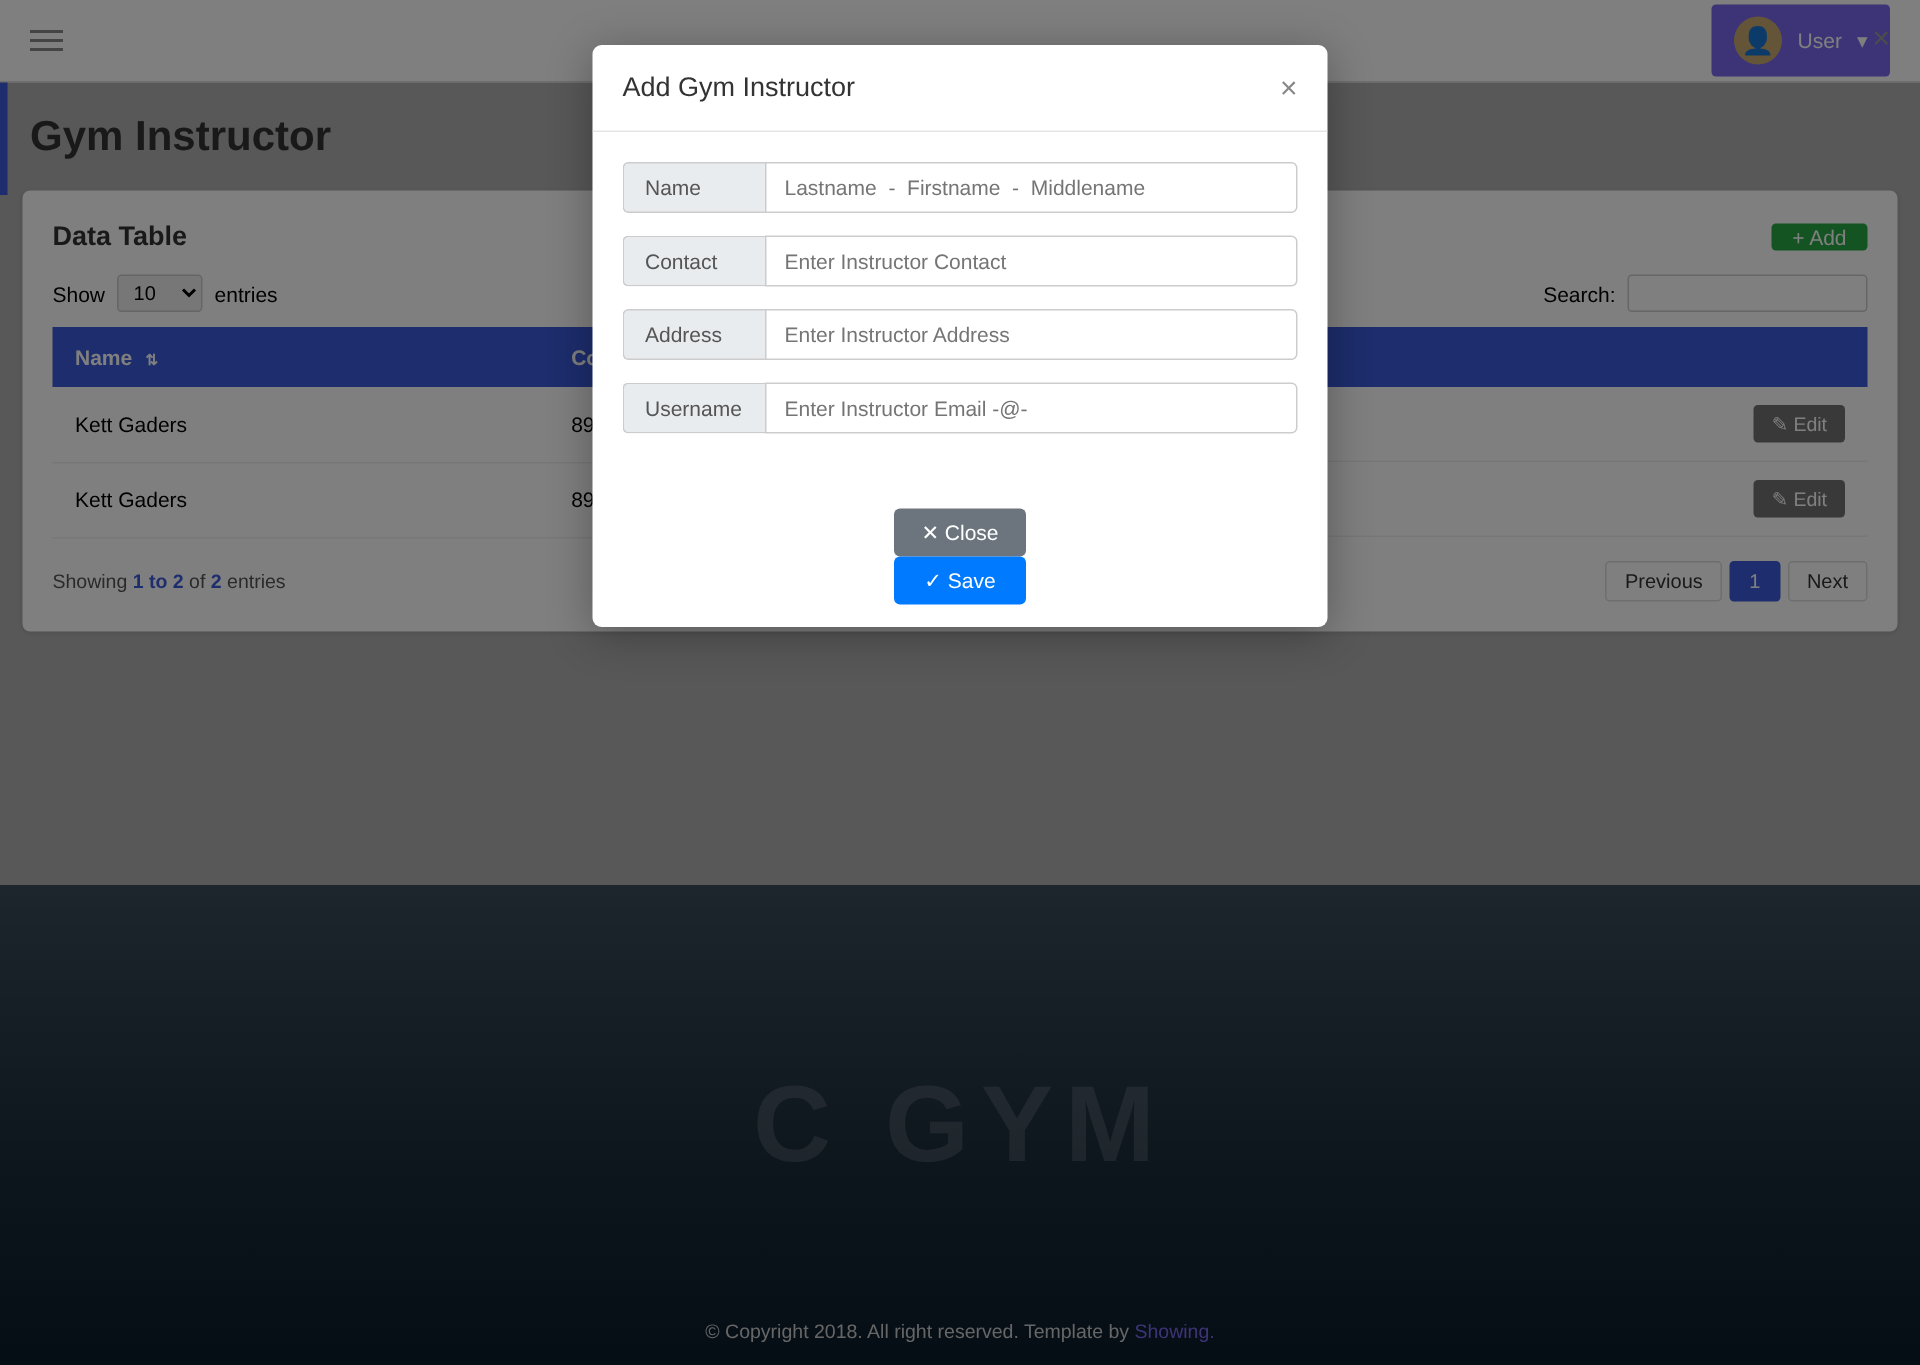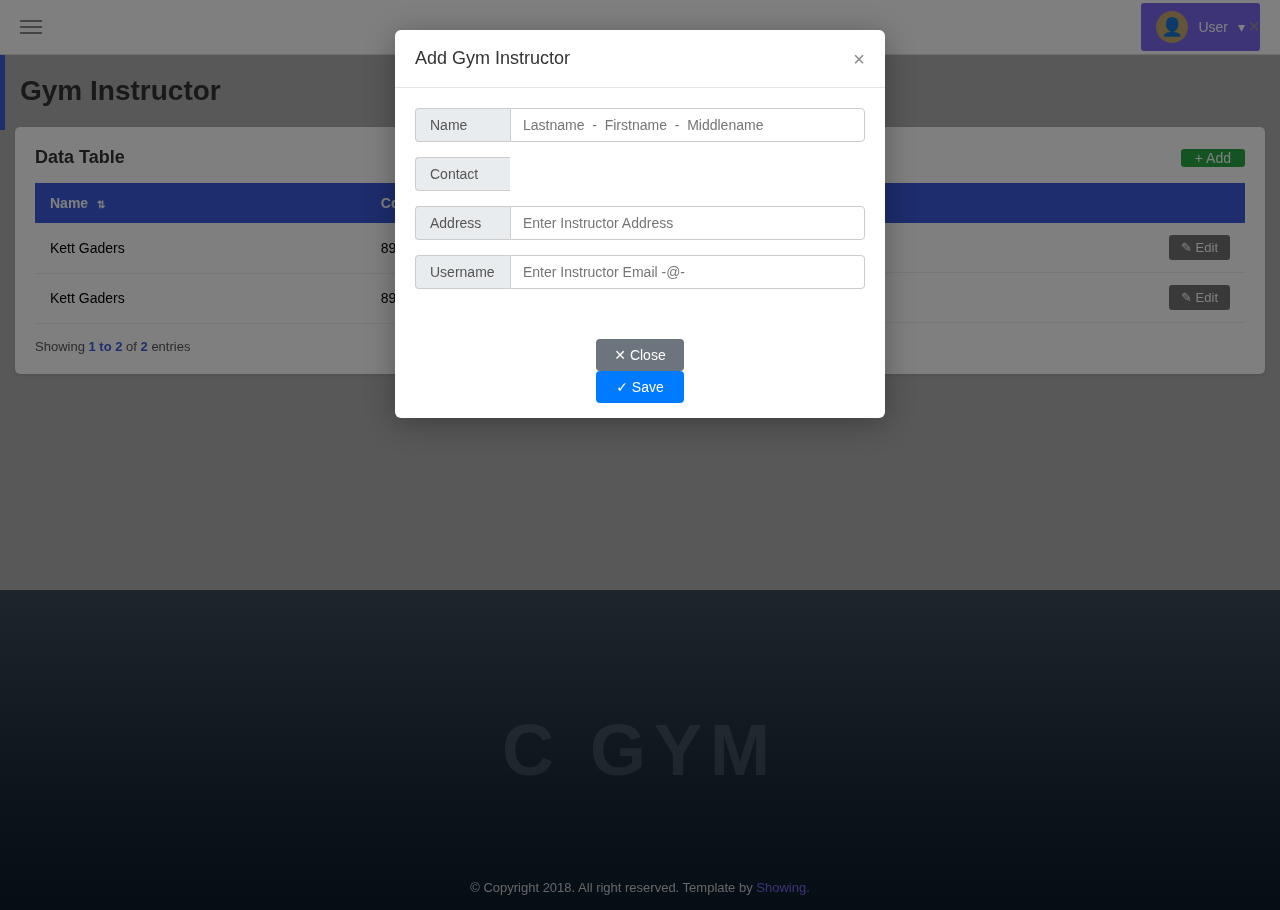--- a/index.html
+++ b/index.html
@@ -442,20 +442,36 @@
 <div class="page-title-area">
   <h1 class="page-title">Gym Instructor</h1>
 </div>
 
 <div class="main-content">
   <div class="content-header">
     <span class="data-table-title">Data Table</span>
     <button class="add-button">+ Add</button>
   </div>
 
+  <div class="table-controls">
+    <div class="show-entries">
+      <span>Show</span>
+      <select class="entries-select">
+        <option>10</option>
+        <option>25</option>
+        <option>50</option>
+        <option>100</option>
+      </select>
+      <span>entries</span>
+    </div>
+    <div class="search-area">
+      <span>Search:</span>
+      <input type="text" class="search-input" style="">
+    </div>
+  </div>
 
   <table class="data-table">
     <thead>
       <tr>
         <th>Name <span class="sort-icon">⇅</span></th>
         <th>Contact</th>
         <th>Email <span class="sort-icon">⇅</span></th>
       </tr>
     </thead>
     <tbody id="table-body">
@@ -475,20 +491,25 @@
       <button class="edit-btn">✎ Edit</button>
     </td>
   </tr>
       </tbody>
   </table>
 
   <div class="table-footer">
     <span class="showing-text">
       <span>Showing </span><strong>1 to 2</strong><span> of </span><strong>2</strong><span> entries</span>
     </span>
+    <div class="pagination">
+      <button class="page-btn">Previous</button>
+      <button class="page-btn active">1</button>
+      <button class="page-btn">Next</button>
+    </div>
   </div>
 </div>
 
 <div class="footer">
   <span class="footer-text">
     <span>© Copyright 2018. All right reserved. Template by </span><a class="footer-link" href="#">Showing.</a>
   </span>
 </div>
 
 <div class="modal-overlay">
@@ -499,20 +520,21 @@
     </div>
     <div class="modal-body">
 
       <div class="form-group">
         <span class="form-label">Name</span>
         <input type="text" class="name-input" placeholder="Lastname  -  Firstname  -  Middlename" style="">
       </div>
 
       <div class="form-group">
         <span class="form-label">Contact</span>
+        <input type="text" class="form-input" placeholder="Enter Instructor Contact" style="">
       </div>
 
       <div class="form-group">
         <span class="form-label">Address</span>
         <input type="text" class="form-input" placeholder="Enter Instructor Address" style="">
       </div>
 
       <div class="form-group">
         <span class="form-label">Username</span>
         <input type="text" class="form-input" placeholder="Enter Instructor Email -@-" style="">

